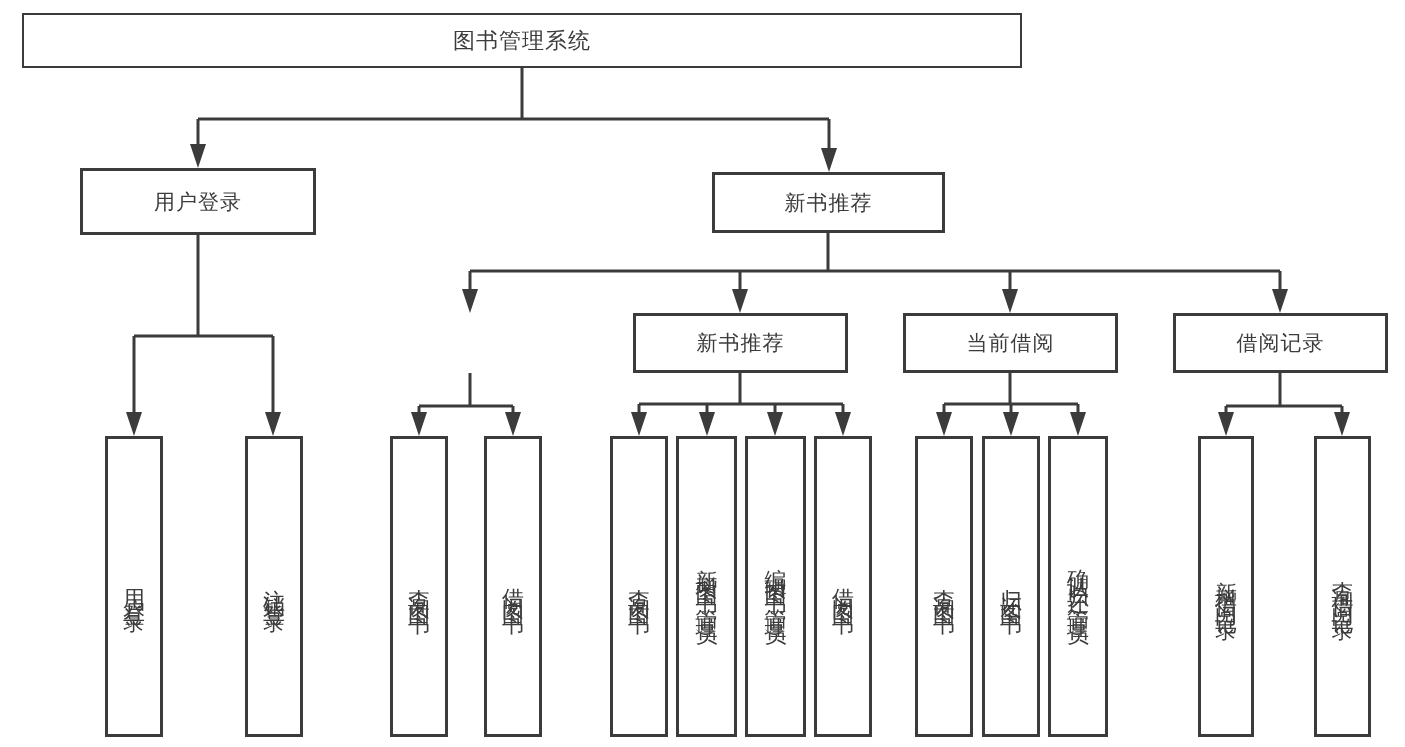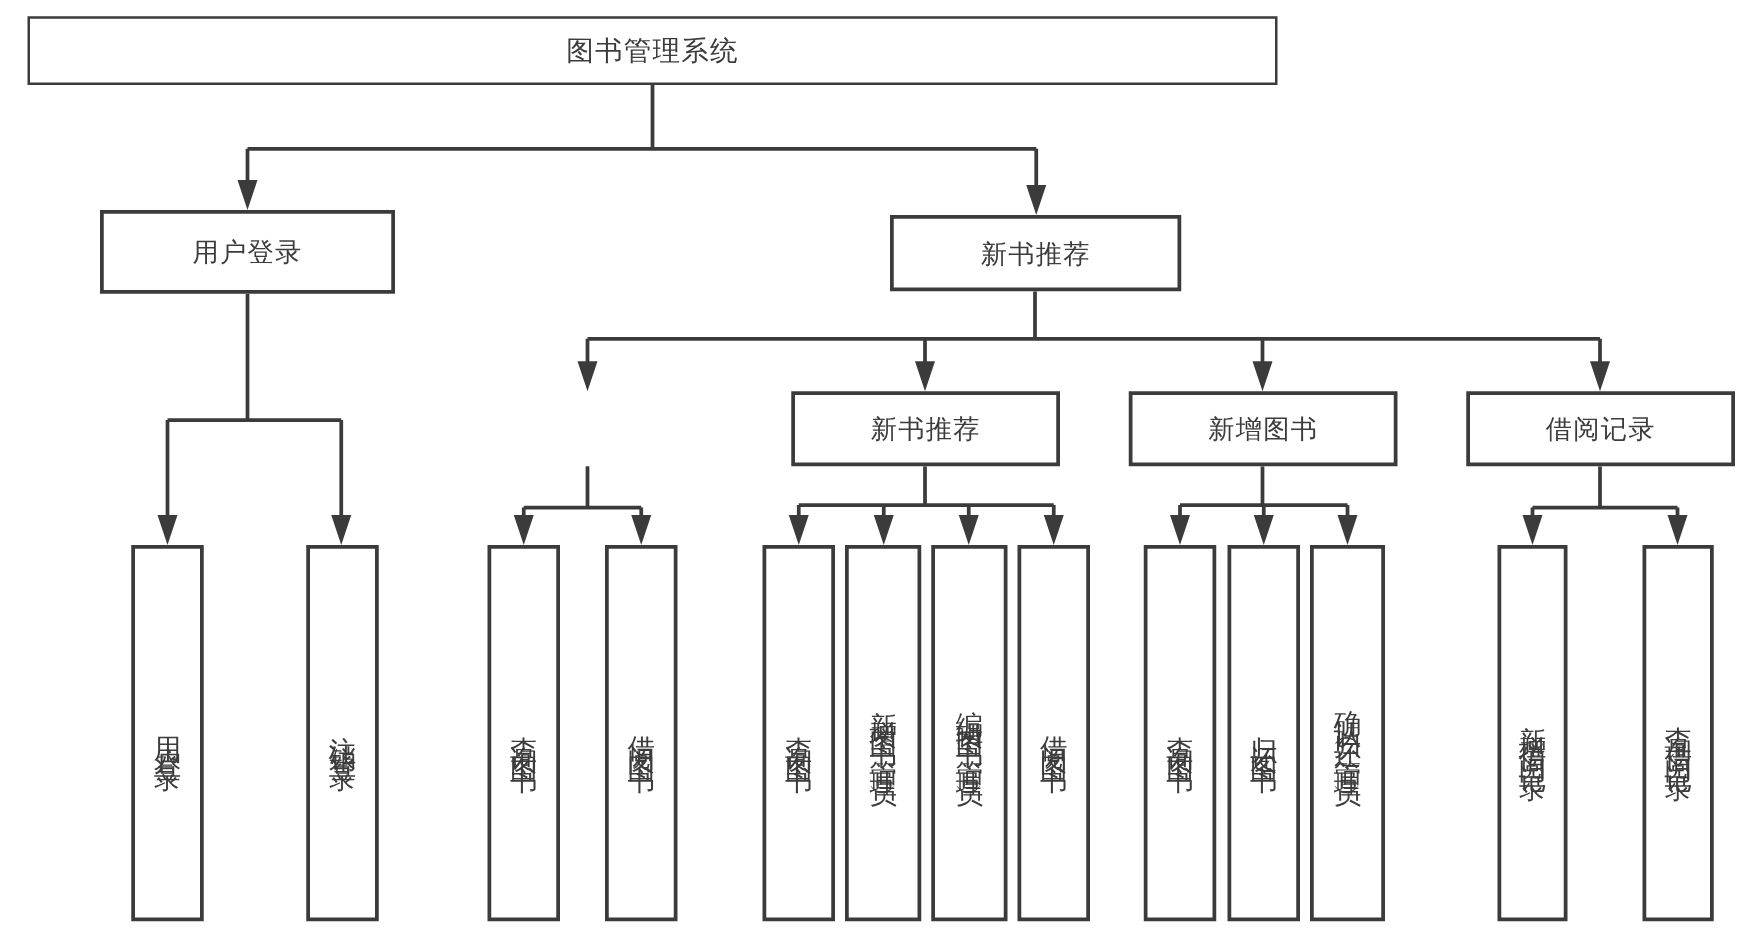--- a/index.html
+++ b/index.html
@@ -146,21 +146,21 @@
     <span>用户登录</span>
   </div>
   <div class="box hbox" style="left:712px;top:172px;width:233px;height:61px;">
     <span>新书推荐</span>
   </div>
 
   <div class="box hbox" style="left:633px;top:313px;width:215px;height:60px;">
     <span>新书推荐</span>
   </div>
   <div class="box hbox" style="left:903px;top:313px;width:215px;height:60px;">
-    <span>新增图书</span>
+    <span>当前借阅</span>
   </div>
   <div class="box hbox" style="left:1173px;top:313px;width:215px;height:60px;">
     <span>借阅记录</span>
   </div>
 
   <div class="box vbox" style="left:105px;top:436px;width:58px;height:301px;">
     <span>用户登录</span>
   </div>
   <div class="box vbox" style="left:245px;top:436px;width:58px;height:301px;">
     <span>注销登录</span>

